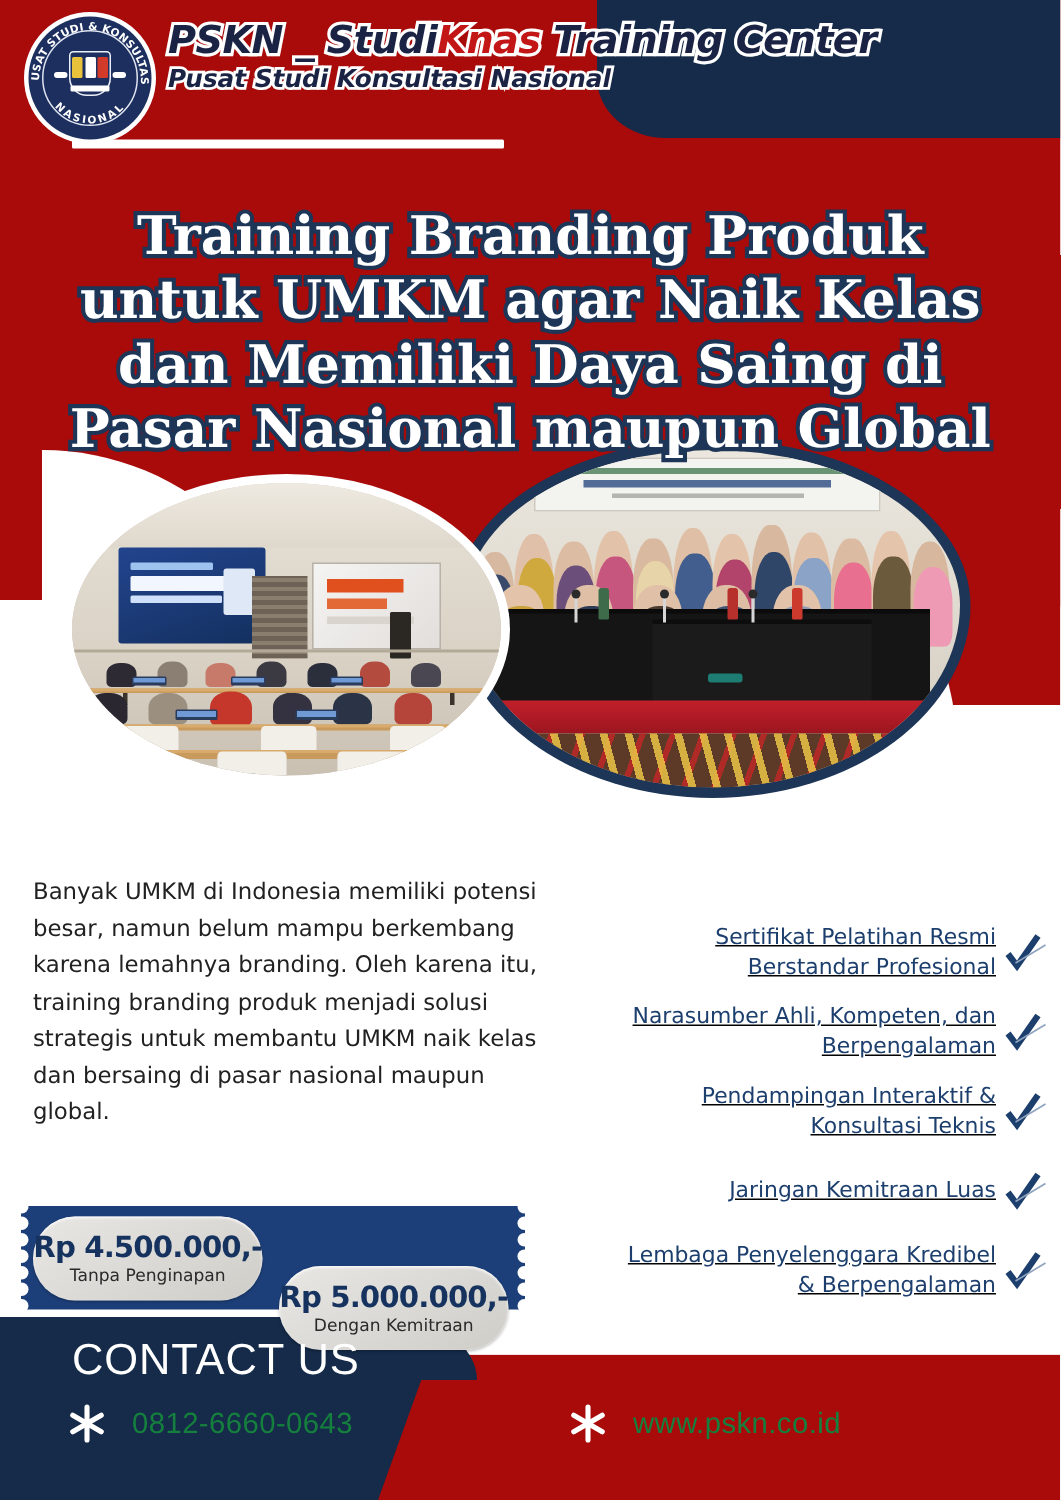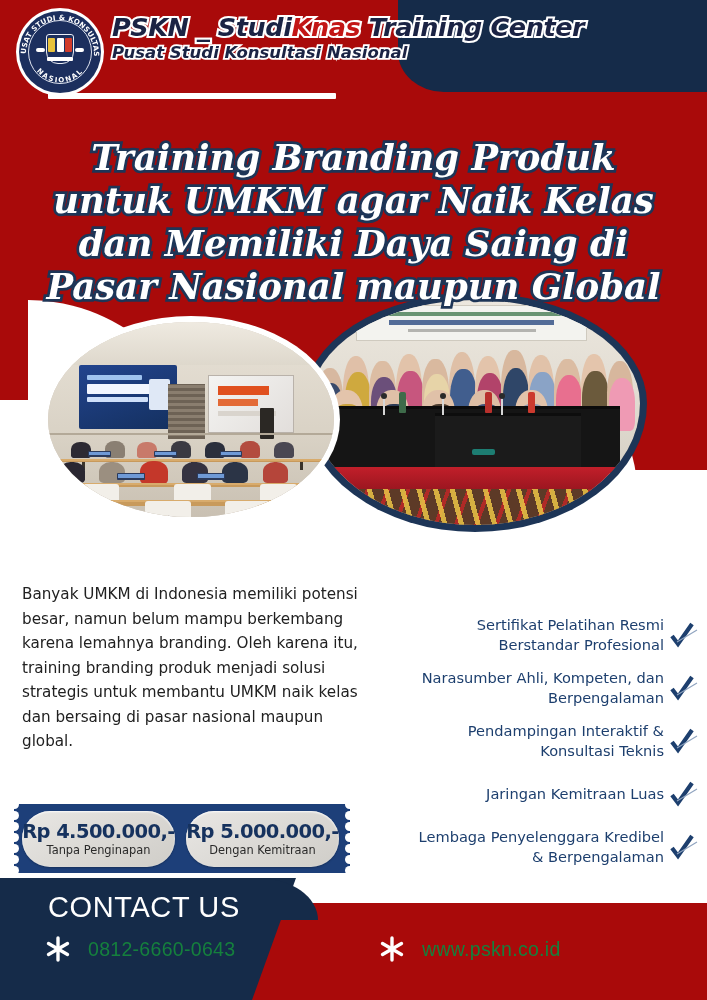--- a/index.html
+++ b/index.html
@@ -129,21 +129,21 @@
     position:absolute; left:0; top:136px; width:707px;
     text-align:center;
     font-family:"DejaVu Serif", serif;
     font-size:35.5px; font-weight:bold;
     line-height:43px;
     color:#ffffff;
     -webkit-text-stroke:5.5px #1d3557;
     paint-order:stroke fill;
     z-index:6;
   }
-  .headline span { display:block; white-space:nowrap;font-style:italic; }
+  .headline span { display:block; white-space:nowrap; }
 
   
   .photo-right {
     position:absolute; left:310px; top:300px;
     width:330px; height:225px;
     border-radius:50% 50% 50% 50% / 46% 46% 54% 54%;
     background:#0d1d36;
     overflow:hidden;
     box-shadow:0 0 0 7px #1d3557;
     z-index:3;
@@ -234,20 +234,21 @@
     font-size:32px; font-weight:bold; letter-spacing:-0.8px;
     color:#0a0a0a;
   }
   .benefit-list { position:absolute; left:398px; top:615px; width:300px; }
   .benefit-item {
     position:relative;
     display:flex; align-items:center; justify-content:flex-end;
     gap:4px;
     margin-bottom:13px;
     min-height:40px;
+    text-decoration:underline;
   }
   .benefit-text {
     font-family:"DejaVu Sans", sans-serif;
     font-size:14.6px; line-height:20px;
     color:#1d3f6e; text-align:right;
     max-width:248px;
   }
   .check-ico { flex:0 0 auto; width:30px; height:30px; }
 
   
@@ -277,21 +278,21 @@
   }
   .pill {
     position:absolute; top:811px; height:56px; width:153px;
     background:linear-gradient(150deg,#e9e7e4 0%,#dddbd7 45%,#cfcdc8 100%);
     border-radius:28px;
     box-shadow:inset 0 1px 2px rgba(255,255,255,.9), 0 1px 2px rgba(0,0,0,.25);
     z-index:7;
     display:flex; flex-direction:column; align-items:center; justify-content:center;
   }
   .pill-1 { left:22px; }
-  .pill-2 { left:186px; }
+  .pill-2 { left:186px;margin-top:33px; }
   .pill-price {
     font-family:"DejaVu Sans", sans-serif;
     font-size:19.5px; font-weight:bold;
     color:#16325e; letter-spacing:-0.6px;
     line-height:1;
   }
   .pill-note {
     font-family:"DejaVu Sans", sans-serif;
     font-size:11.4px; color:#2a2a2a; margin-top:4px; line-height:1;
   }

